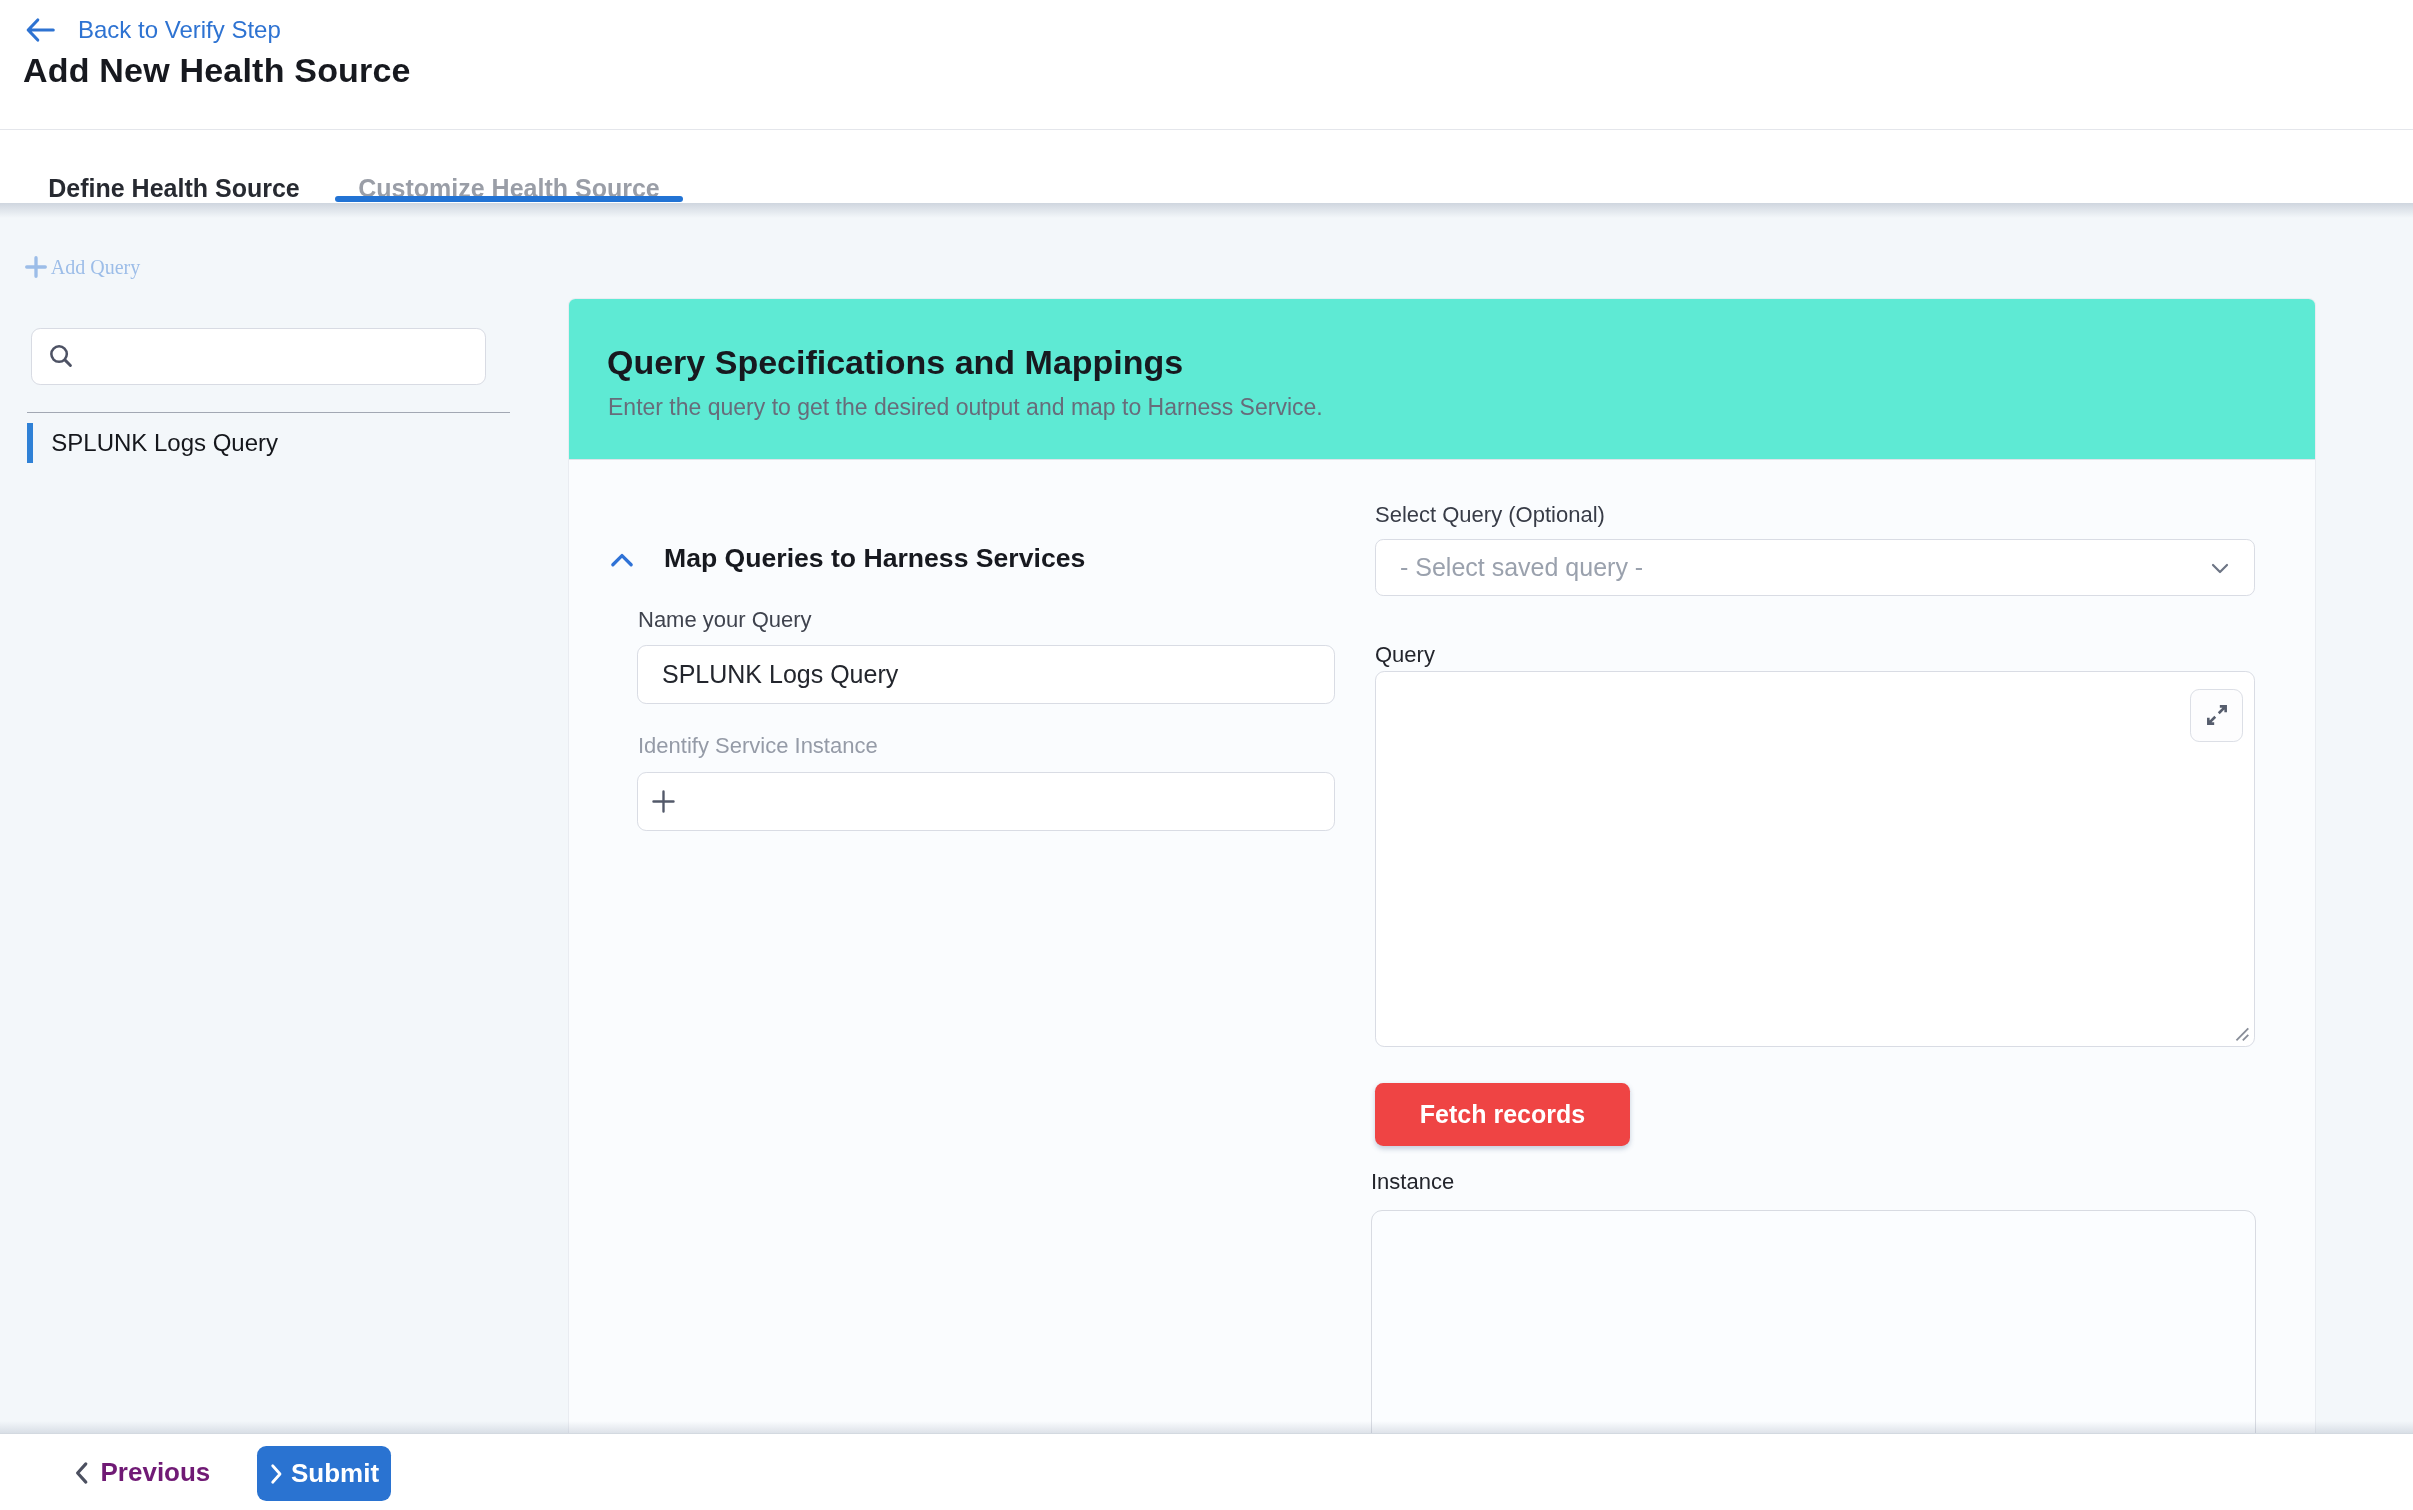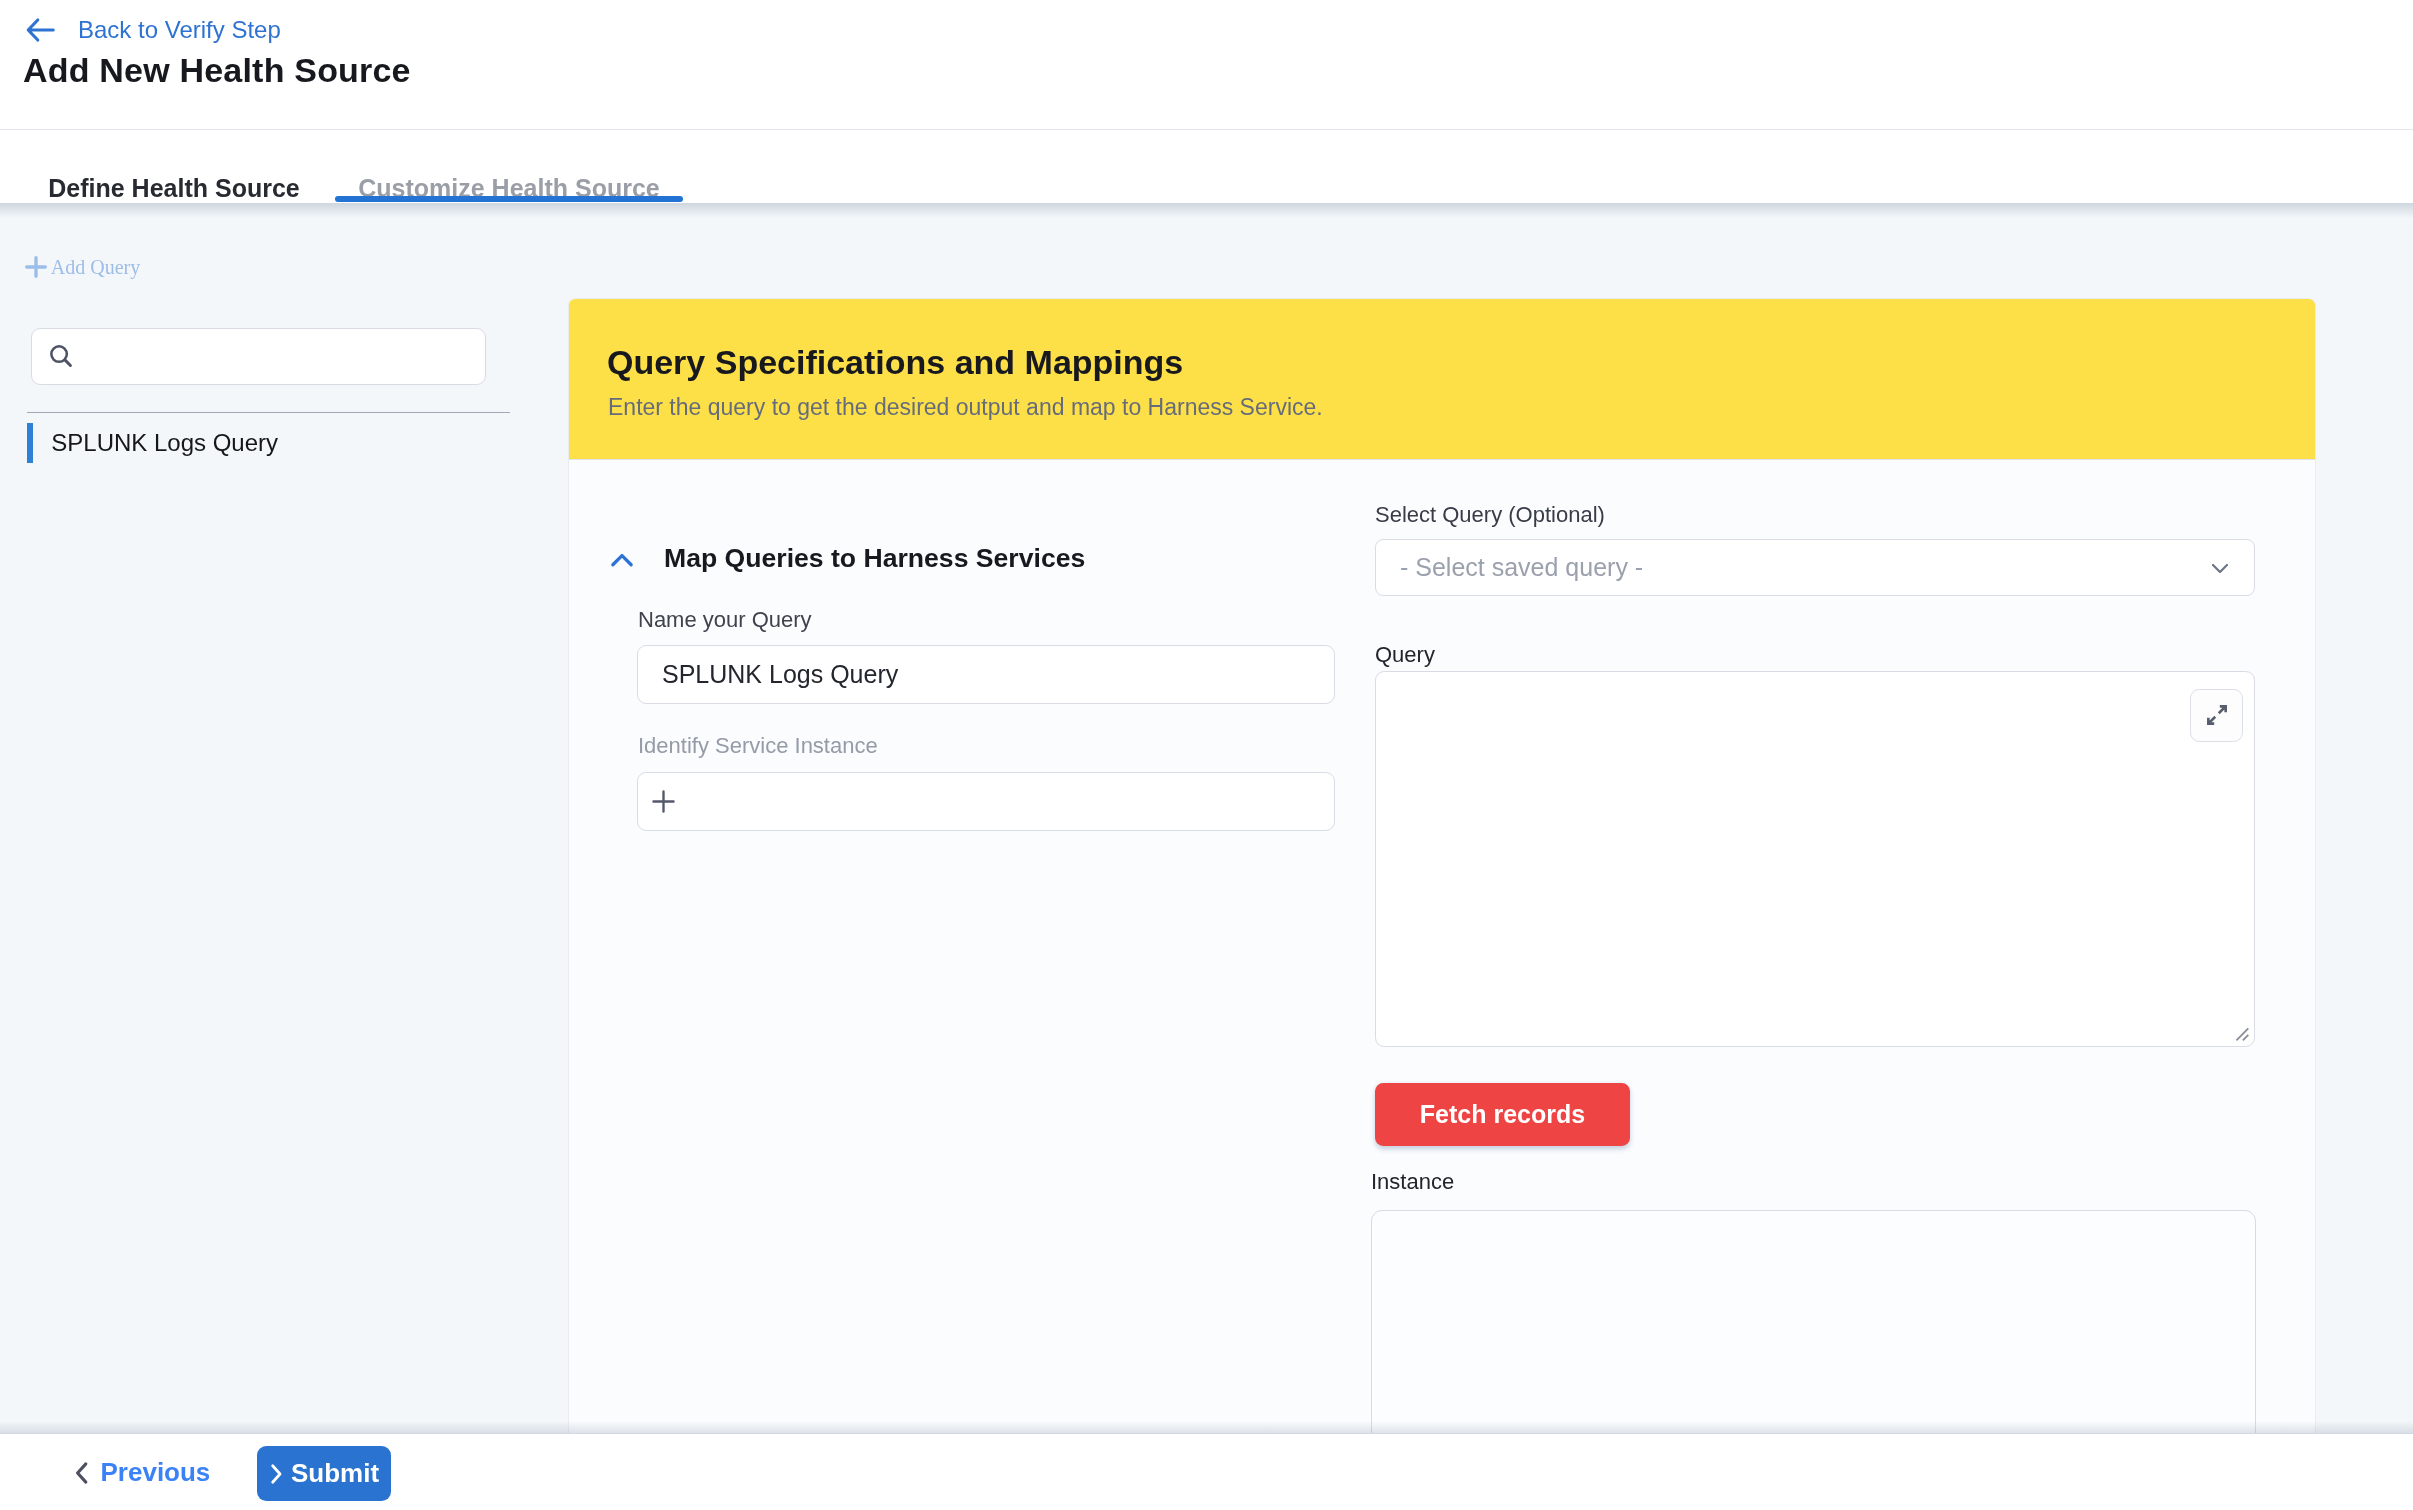--- a/index.html
+++ b/index.html
@@ -80,21 +80,21 @@
   .sel-bar{ width:6.4px; height:40px; background:#2f81d6; }
   .query-item-label{ margin-left:18.3px; font-size:24px; font-weight:500; color:#15171c; }
   
   .card{
     position:absolute; left:568px; top:95px; width:1748px; height:1135px;
     background:#fafcfe; border:0.9px solid #e9ecf1; border-bottom:none;
     border-radius:7.3px 7.3px 0 0; overflow:hidden;
   }
   .card-header{
     position:absolute; left:0; top:0; width:100%; height:161px;
-    background:#fde047; border-bottom:0.9px solid #e0e3e9;
+    background:#5eead4; border-bottom:0.9px solid #e0e3e9;
   }
   .card-title{
     position:absolute; left:38px; top:44px;
     font-size:34px; font-weight:700; color:#17191f;
   }
   .card-subtitle{
     position:absolute; left:39px; top:95px;
     font-size:23px; font-weight:400; color:#676c7a;
   }
   .collapse-toggle{
@@ -162,21 +162,21 @@
   }
   
   .footer-bar{
     position:absolute; left:0; top:1434px; width:2413px; height:76px;
     background:#ffffff; box-shadow:0 -0.9px 0 rgba(210,215,223,.9);
   }
   .prev-btn{
     position:absolute; left:73px; top:14.7px; height:48px;
     display:flex; align-items:center; gap:11px;
     background:none; border:none; cursor:pointer;
-    color:#3b82f6; font-size:26px; font-weight:600; font-family:inherit;
+    color:#701a75; font-size:26px; font-weight:600; font-family:inherit;
   }
   .submit-btn{
     position:absolute; left:257px; top:12px; width:134px; height:55px;
     background:#2a73d1; border:none; border-radius:9.2px; cursor:pointer;
     display:flex; align-items:center; justify-content:center; gap:7.3px;
     color:#ffffff; font-size:26px; font-weight:600; font-family:inherit;
   }
   svg{ display:block; }
 </style>
 </head>

